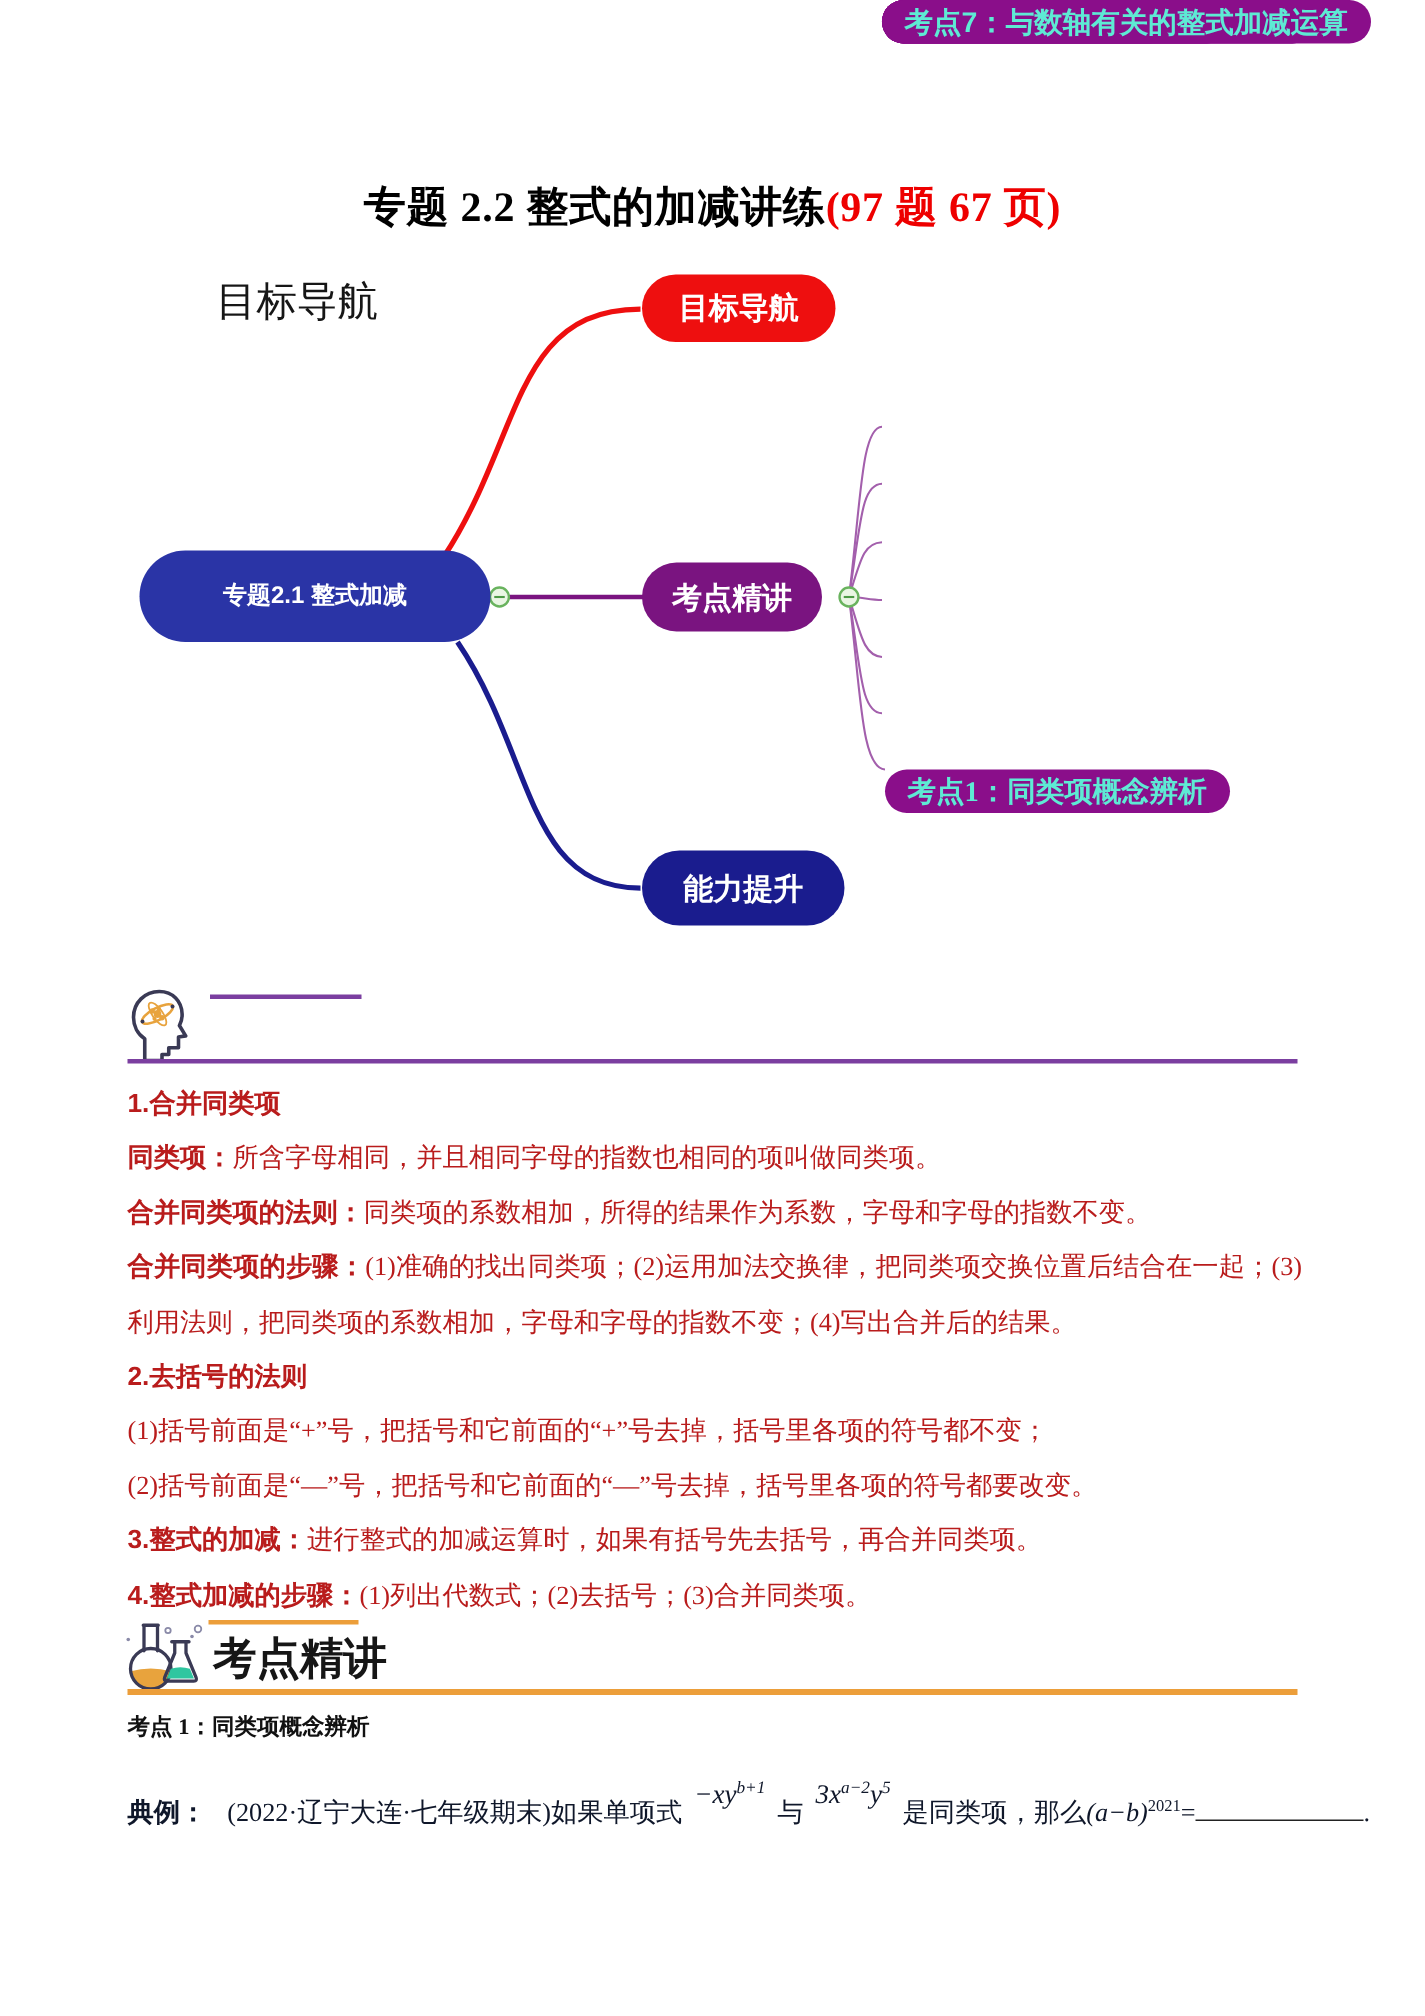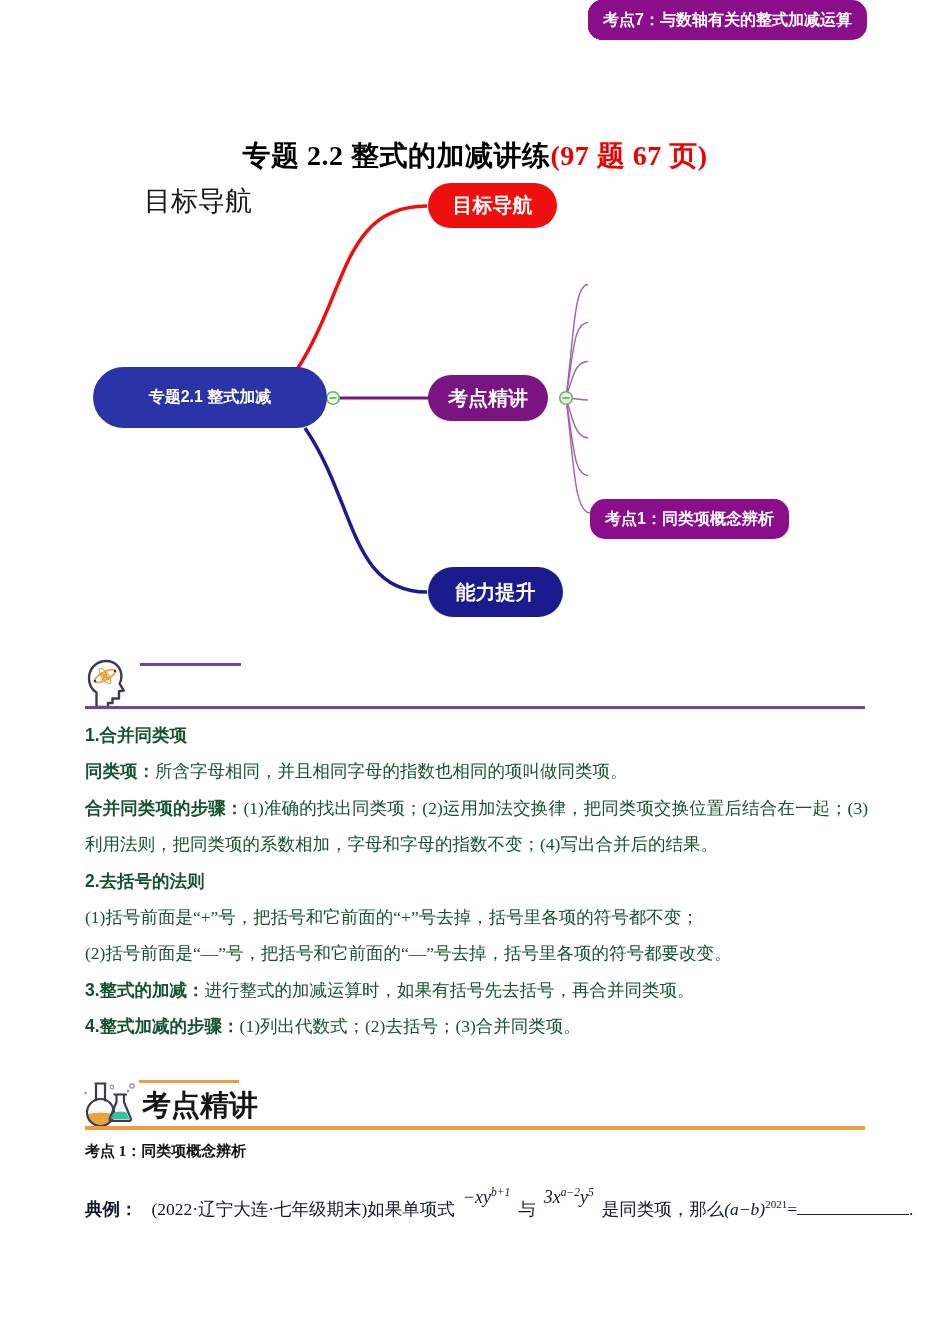--- a/index.html
+++ b/index.html
@@ -4,21 +4,21 @@
 <style>
   html,body { margin:0; padding:0; background:#ffffff; }
   .page {
     position:relative; width:950px; height:1344px; margin:0 auto;
     background:#fff; overflow:hidden;
     font-family:"Liberation Sans","DejaVu Sans",sans-serif;
   }
 
   
   .doc-title {
-    position:absolute; top:137px; left:0; width:950px; text-align:center;
+    position:absolute; top:119px; left:0; width:950px; text-align:center;
     font-family:"Liberation Serif","DejaVu Serif",serif;
     font-weight:bold; font-size:28px; color:#000; letter-spacing:0.5px;
   }
   .doc-title .red { color:var(--title-red); }
 
   
   .corner-label {
     position:absolute; left:144px; top:183px;
     font-size:27px; color:#161616; font-weight:500;
   }
@@ -26,48 +26,48 @@
 
   .node {
     position:absolute; display:flex; align-items:center; justify-content:center;
     color:#fff; font-weight:bold; white-space:nowrap; box-sizing:border-box;
   }
   .node-goal    { left:428px; top:183px; width:129px; height:45px; border-radius:23px; background:var(--node-goal);    font-size:20px; }
   .node-root    { left:93px;  top:367px; width:234px; height:61px; border-radius:31px; background:var(--node-root);    font-size:16px; }
   .node-focus   { left:428px; top:375px; width:120px; height:46px; border-radius:23px; background:var(--node-focus);   font-size:20px; }
   .node-ability { left:428px; top:567px; width:135px; height:50px; border-radius:25px; background:var(--node-ability); font-size:20px; }
   .topic {
-    position:absolute; left:588px; height:40px; padding:0 15px;
+    position:absolute; left:588px; height:29px; padding:0 15px;
     border-radius:15px; background:var(--node-topic);
-    display:flex; align-items:center; color:#ffffff; font-weight:bold;
-    font-size:16px; white-space:nowrap;
+    display:flex; align-items:center; color:#5eead4; font-weight:bold;
+    font-size:19px; white-space:nowrap;
   }
   .topic:nth-of-type(1){ top:270px; }
   .topic:nth-of-type(2){ top:308px; }
   .topic:nth-of-type(3){ top:347px; }
   .topic:nth-of-type(4){ top:386px; }
   .topic:nth-of-type(5){ top:424px; }
   .topic:nth-of-type(6){ top:461px; }
-  .topic:nth-of-type(7){ top:499px; left:590px; }
+  .topic:nth-of-type(7){ top:513px; left:590px;font-family:Liberation Serif, serif; }
 
   
   .icon-head  { position:absolute; left:86px; top:659px; }
   .hr-short-purple { position:absolute; left:140px; top:663px; width:101px; height:3px; background:var(--line-purple); }
   .hr-long-purple  { position:absolute; left:85px;  top:706px; width:780px; height:3px; background:var(--line-purple); }
 
   .icon-flask { position:absolute; left:83px; top:1081px; }
   .hr-short-orange { position:absolute; left:139px; top:1080px; width:100px; height:3px; background:var(--line-orange); }
   .section2-title  { position:absolute; left:142px; top:1086px; font-size:29px; font-weight:bold; color:#161616; }
   .hr-long-orange  { position:absolute; left:85px; top:1126px; width:780px; height:4px; background:var(--line-orange); }
 
   
   .kb {
     position:absolute; left:85px; top:717px; width:783px;
     font-family:"Liberation Serif","DejaVu Serif",serif;
-    font-size:17.5px; color:#14532d; text-align:justify;
+    font-size:17.5px; color:#b91c1c; text-align:justify;
   }
   .kb p { margin:0; line-height:36.4px; }
   .lbl, .ttl { font-family:"Liberation Sans","DejaVu Sans",sans-serif; font-weight:bold; }
 
   .kaodian-heading {
     position:absolute; left:85px; top:1142px;
     font-family:"Liberation Serif","DejaVu Serif",serif;
     font-weight:bold; font-size:15px; color:#111;
   }
 
@@ -143,20 +143,21 @@
       <circle cx="-10" cy="5" r="1.3" fill="var(--icon-stroke)"></circle>
       <circle cx="10" cy="-5" r="1.3" fill="var(--icon-stroke)"></circle>
     </g>
   </svg>
   <div class="hr-short-purple"></div>
   <div class="hr-long-purple"></div>
 
   <div class="kb">
     <p><span class="ttl">1.合并同类项</span></p>
     <p><span class="lbl">同类项：</span><span>所含字母相同，并且相同字母的指数也相同的项叫做同类项。</span></p>
+    <p><span class="lbl">合并同类项的法则：</span><span>同类项的系数相加，所得的结果作为系数，字母和字母的指数不变。</span></p>
     <p><span class="lbl">合并同类项的步骤：</span><span>(1)准确的找出同类项；(2)运用加法交换律，把同类项交换位置后结合在一起；(3)利用法则，把同类项的系数相加，字母和字母的指数不变；(4)写出合并后的结果。</span></p>
     <p><span class="ttl">2.去括号的法则</span></p>
     <p><span>(1)括号前面是“+”号，把括号和它前面的“+”号去掉，括号里各项的符号都不变；</span></p>
     <p><span>(2)括号前面是“—”号，把括号和它前面的“—”号去掉，括号里各项的符号都要改变。</span></p>
     <p><span class="lbl">3.整式的加减：</span><span>进行整式的加减运算时，如果有括号先去括号，再合并同类项。</span></p>
     <p><span class="lbl">4.整式加减的步骤：</span><span>(1)列出代数式；(2)去括号；(3)合并同类项。</span></p>
   </div>
 
   <svg class="icon-flask" width="54" height="50" viewBox="0 0 54 50">
     <path d="M4.11 33.2 A13.5 13.5 0 0 0 30.89 33.2 Q17.5 29.6 4.11 33.2 Z" fill="var(--icon-orange)"></path>

